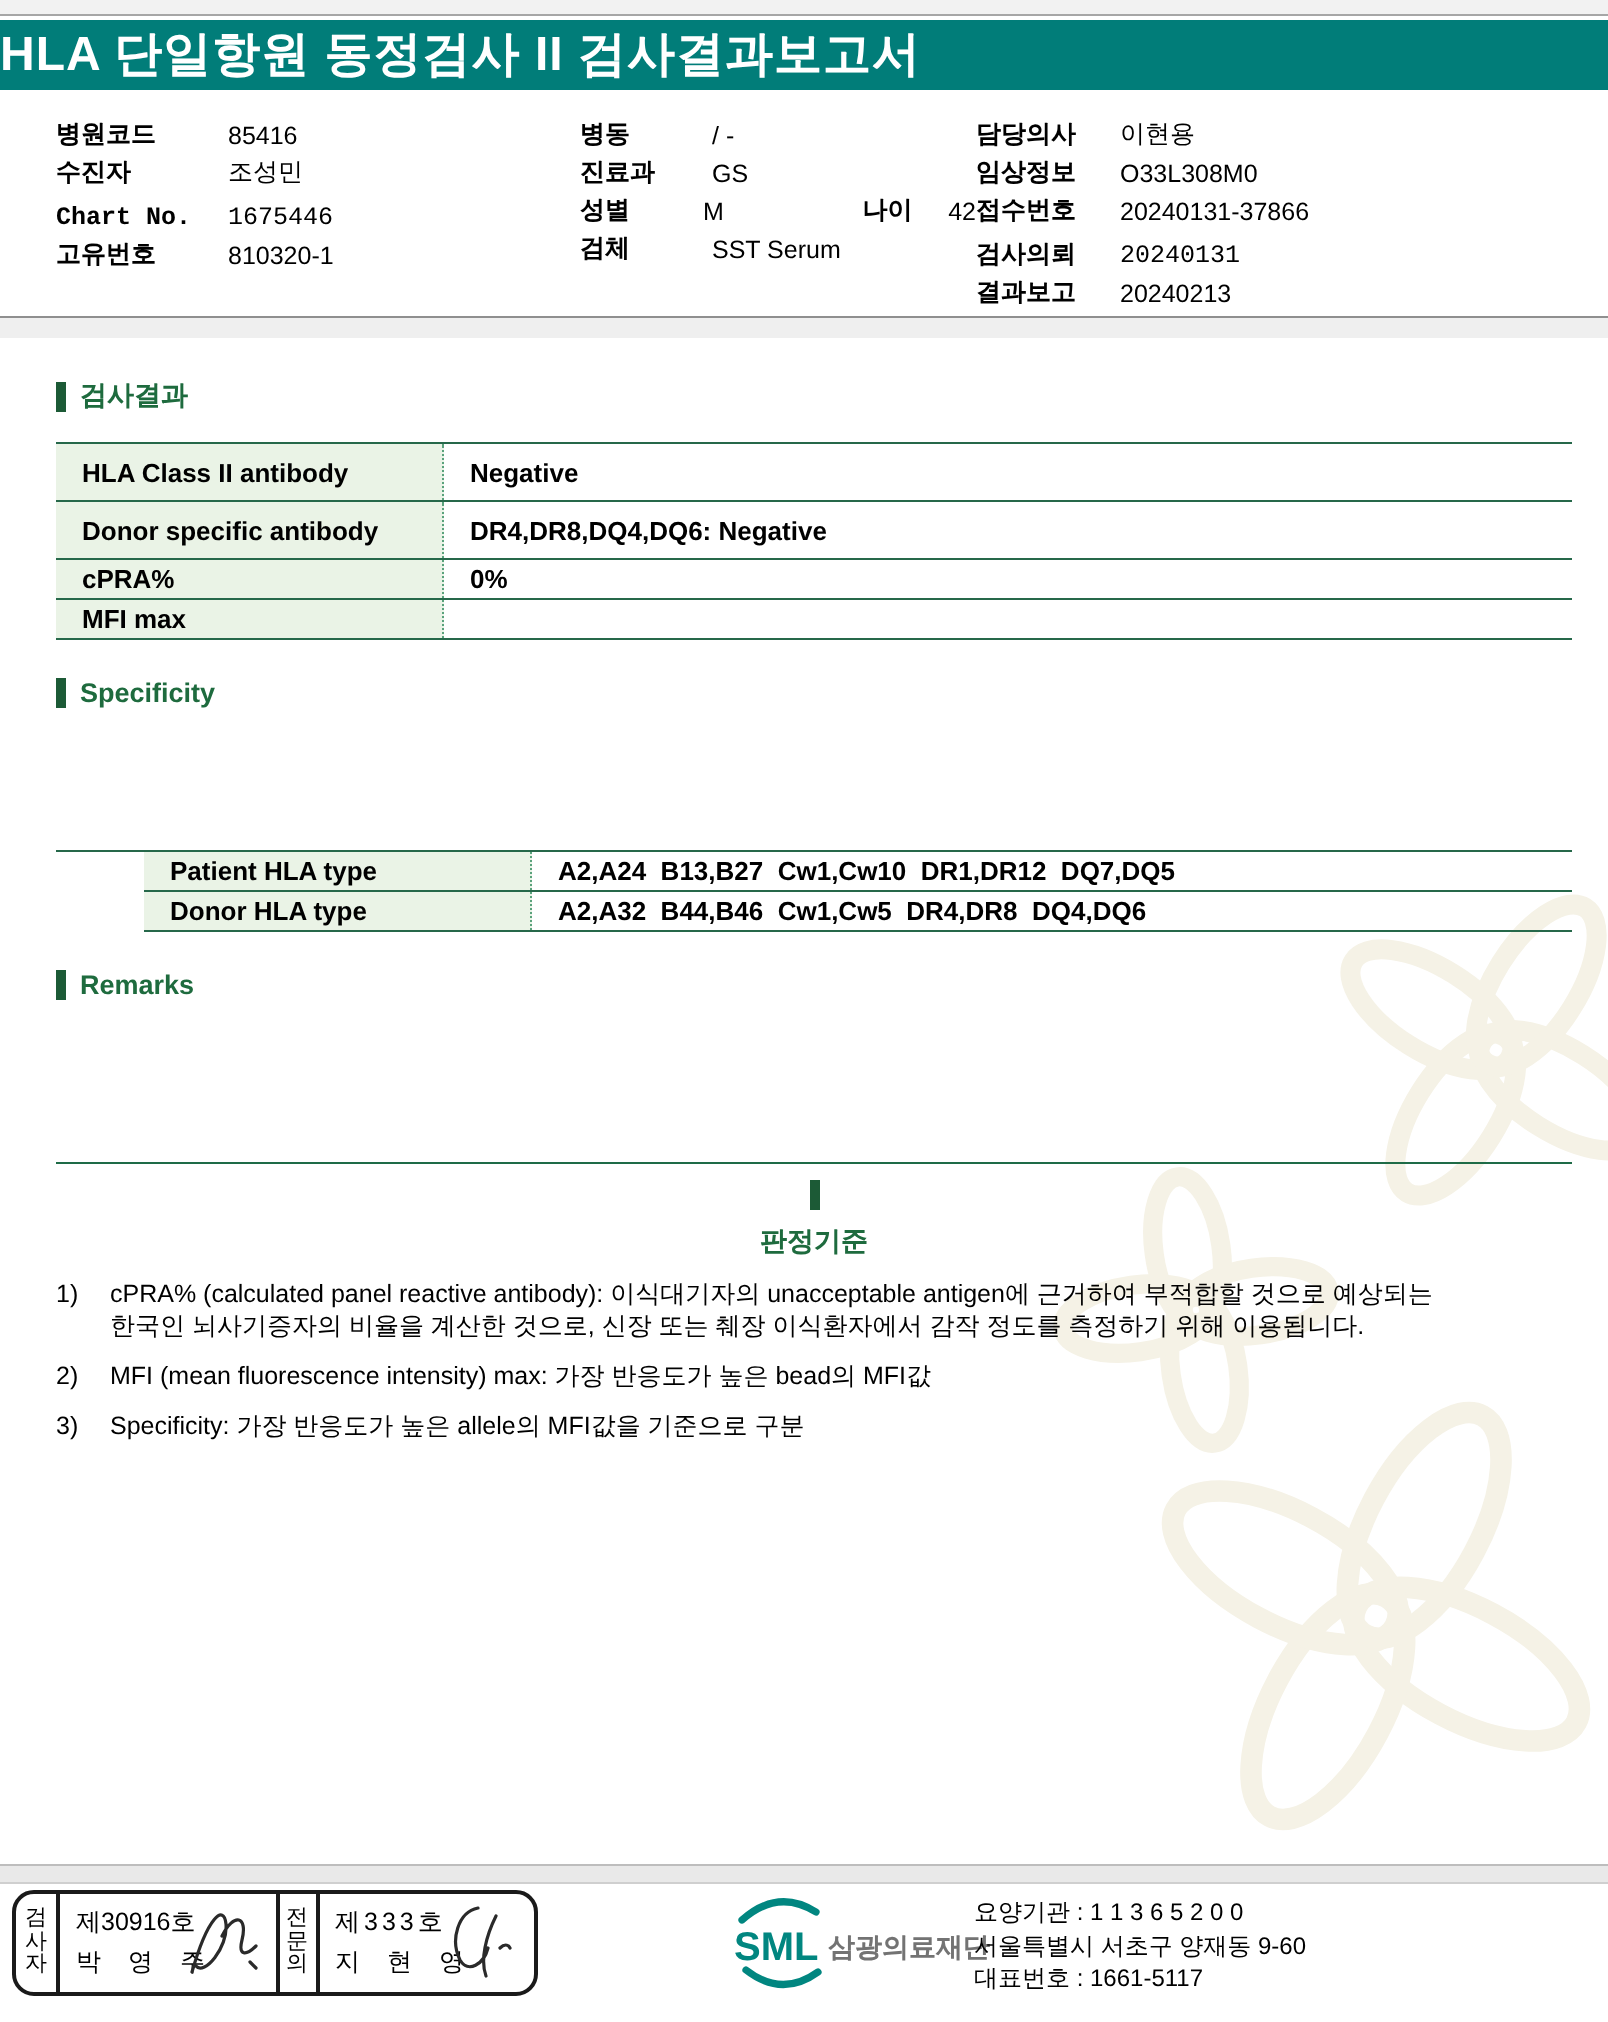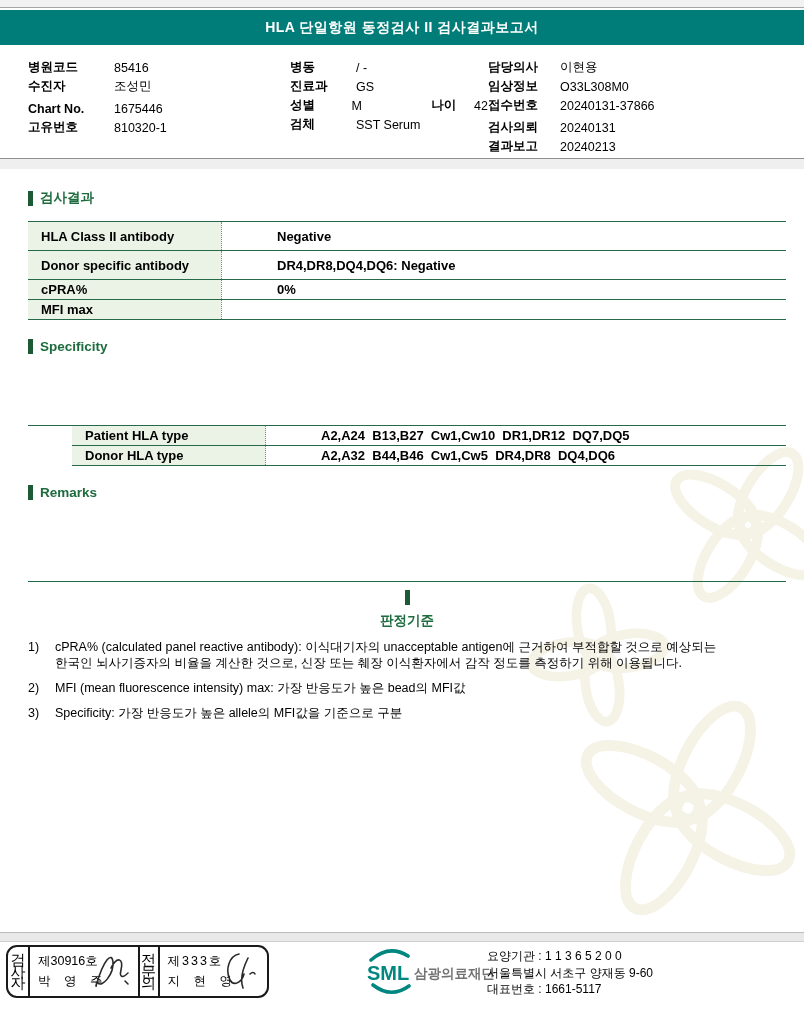--- a/index.html
+++ b/index.html
@@ -5,45 +5,45 @@
   * { margin:0; padding:0; box-sizing:border-box; }
   html,body { width:804px; height:1011px; }
   body {
     position:relative; background:#ffffff; color:#000;
     font-family:"Liberation Sans","DejaVu Sans",sans-serif;
     overflow:hidden;
   }
   
   .top-strip { height:8px; background:#f2f2f2; border-bottom:1px solid #a6a6a6; }
   .banner { margin-top:2px; height:35px; background:#017d79; }
-  .banner-title { color:#fff; font-weight:bold; font-size:14px; text-align:center; line-height:35px; letter-spacing:.5px; }
+  .banner-title { color:#fff; font-weight:bold; font-size:24px; line-height:35px; letter-spacing:.5px; }
 
   
   .patient { display:flex; padding:13px 10px 0 28px; height:113px; position:relative; z-index:1; }
   .p-col1 { width:262px; }
   .p-col2 { width:198px; }
   .p-col3 { flex:1; }
   .p-row { display:flex; align-items:center; height:19px; font-size:12.5px; }
-  .p-row.offset { margin-top:3px; }
+  .p-row.offset { margin-top:3px;font-family:Liberation Mono, monospace; }
   .p-label { font-weight:bold; }
   .p-col1 .p-label { width:86px; }
   .p-col2 .p-label { width:66px; }
   .p-col3 .p-label { width:72px; }
   .age-label { font-weight:bold; width:46px; margin-left:24px; }
   .p-col2 .p-val.sex { width:60px; }
 
   .divider { border-top:1px solid #8f8f8f; height:11px; background:#efefef; }
 
   .content { padding:0 18px 0 28px; position:relative; z-index:1; }
 
   .sec-title { display:flex; align-items:center; gap:7px; font-weight:bold; font-size:13.5px; color:#1e6b3e; }
   .sec-bar { width:5px; height:15px; background:#1c5a36; flex:none; }
 
   .tbl { border-top:1.5px solid #26684a; }
-  .tbl-row { display:flex; align-items:stretch; border-bottom:1.5px solid #26684a;gap:42px; }
+  .tbl-row { display:flex; align-items:stretch; border-bottom:1.5px solid #26684a; }
   .tbl-label { width:194px; flex:none; background:#eaf3e6; border-right:1px dotted #5aa27c;
                display:flex; align-items:center; padding-left:13px; font-weight:bold; font-size:13px; }
   .tbl-val { display:flex; align-items:center; padding-left:13px; font-weight:bold; font-size:13px; white-space:pre; }
   .h29 { height:29px; } .h20 { height:20px; }
 
   #results-title { margin-top:20px; }
   #results-table { margin-top:14px; }
   #spec-title { margin-top:19px; }
   #spec-table { margin-top:71px;padding-left:44px; }
   #remarks-title { margin-top:19px; }
@@ -57,21 +57,21 @@
 
   
   .watermark { position:absolute; left:0; top:0; width:804px; height:1011px; z-index:0; pointer-events:none; }
   .wm-petal { fill:none; stroke:#f5f2e6; }
 
   
   .footer-strip { position:absolute; left:0; top:932px; width:804px; height:10px;
                   background:#e9e9e9; border-top:1px solid #bdbdbd; border-bottom:1px solid #cfcfcf; z-index:2; }
   .sig-box { position:absolute; left:6px; top:945px; width:263px; height:53px; background:#fff;
              border:2px solid #1a1a1a; border-radius:11px; display:flex; z-index:2; overflow:hidden; }
-  .sig-role { width:22px; flex:none; border-right:2px solid #1a1a1a; font-size:15px; line-height:11.5px;
+  .sig-role { width:22px; flex:none; border-right:2px solid #1a1a1a; font-size:11px; line-height:11.5px;
               display:flex; align-items:center; justify-content:center; text-align:center;
               word-break:break-all; padding:2px 4px; }
   .sig-role.mid { border-left:2px solid #1a1a1a; }
   .sig-cell { flex:1; padding:6px 0 2px 8px; position:relative; font-size:12.5px; }
   .sig-name { margin-top:3px; letter-spacing:5px; }
   .cert-sp { letter-spacing:2px; }
   .sig-cell svg { position:absolute; top:3px; }
   .sig1 svg { right:4px; } .sig2 svg { right:6px; }
 
   .sml-logo { position:absolute; left:366px; top:947px; width:46px; height:48px; z-index:2; }

